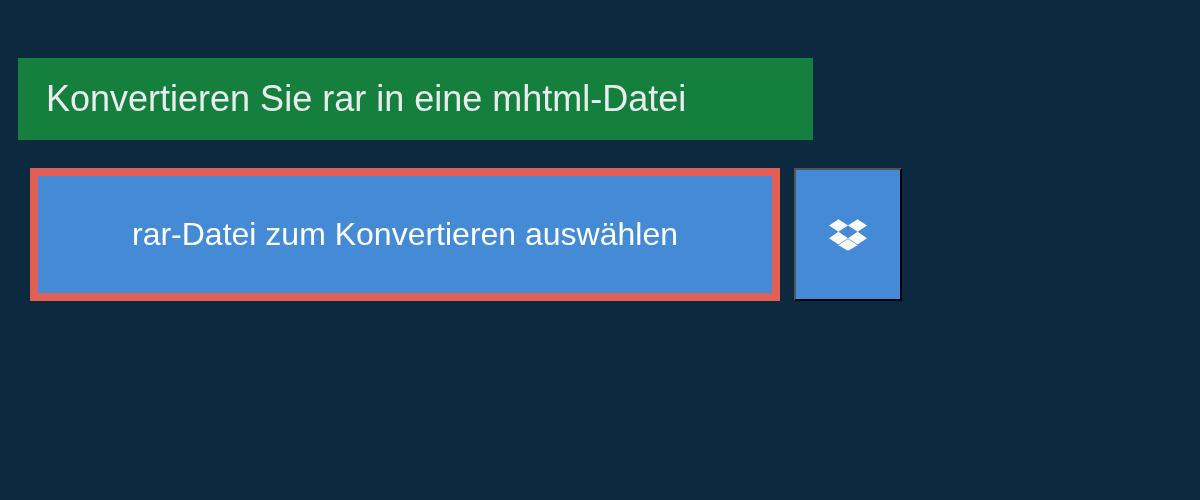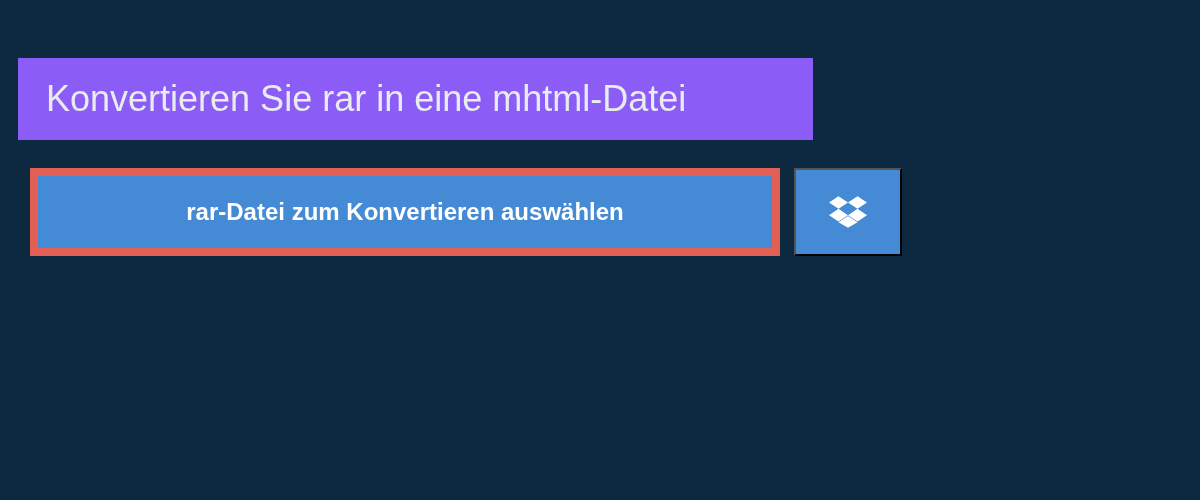--- a/index.html
+++ b/index.html
@@ -11,21 +11,21 @@
       width: 1200px;
       height: 500px;
       background-color: #0d2940;
       font-family: Arial, Helvetica, sans-serif;
       overflow: hidden;
     }
     .container {
       padding: 0;
     }
     .header-bar {
-      background-color: #8b5cf6;
+      background-color: #15803d;
       padding: 20px 28px;
       margin-top: 58px;
       margin-left: 18px;
       width: 795px;
     }
     .header-title {
       color: #e8ecef;
       font-size: 36px;
       font-weight: 400;
     }
@@ -33,23 +33,23 @@
       display: flex;
       margin-top: 28px;
       margin-left: 30px;
       gap: 14px;
       align-items: stretch;
     }
     .select-file-button {
       background-color: #448ad4;
       border: 8px solid #e15f54;
       color: #ffffff;
-      font-size: 24px;
-      font-weight: 700;
-      padding: 22px 40px;
+      font-size: 32px;
+      font-weight: 400;
+      padding: 40px 40px;
       cursor: pointer;
       display: flex;
       align-items: center;
       justify-content: center;
       width: 750px;
     }
     .dropbox-button {
       background-color: #448ad4;
       width: 108px;
       display: flex;

